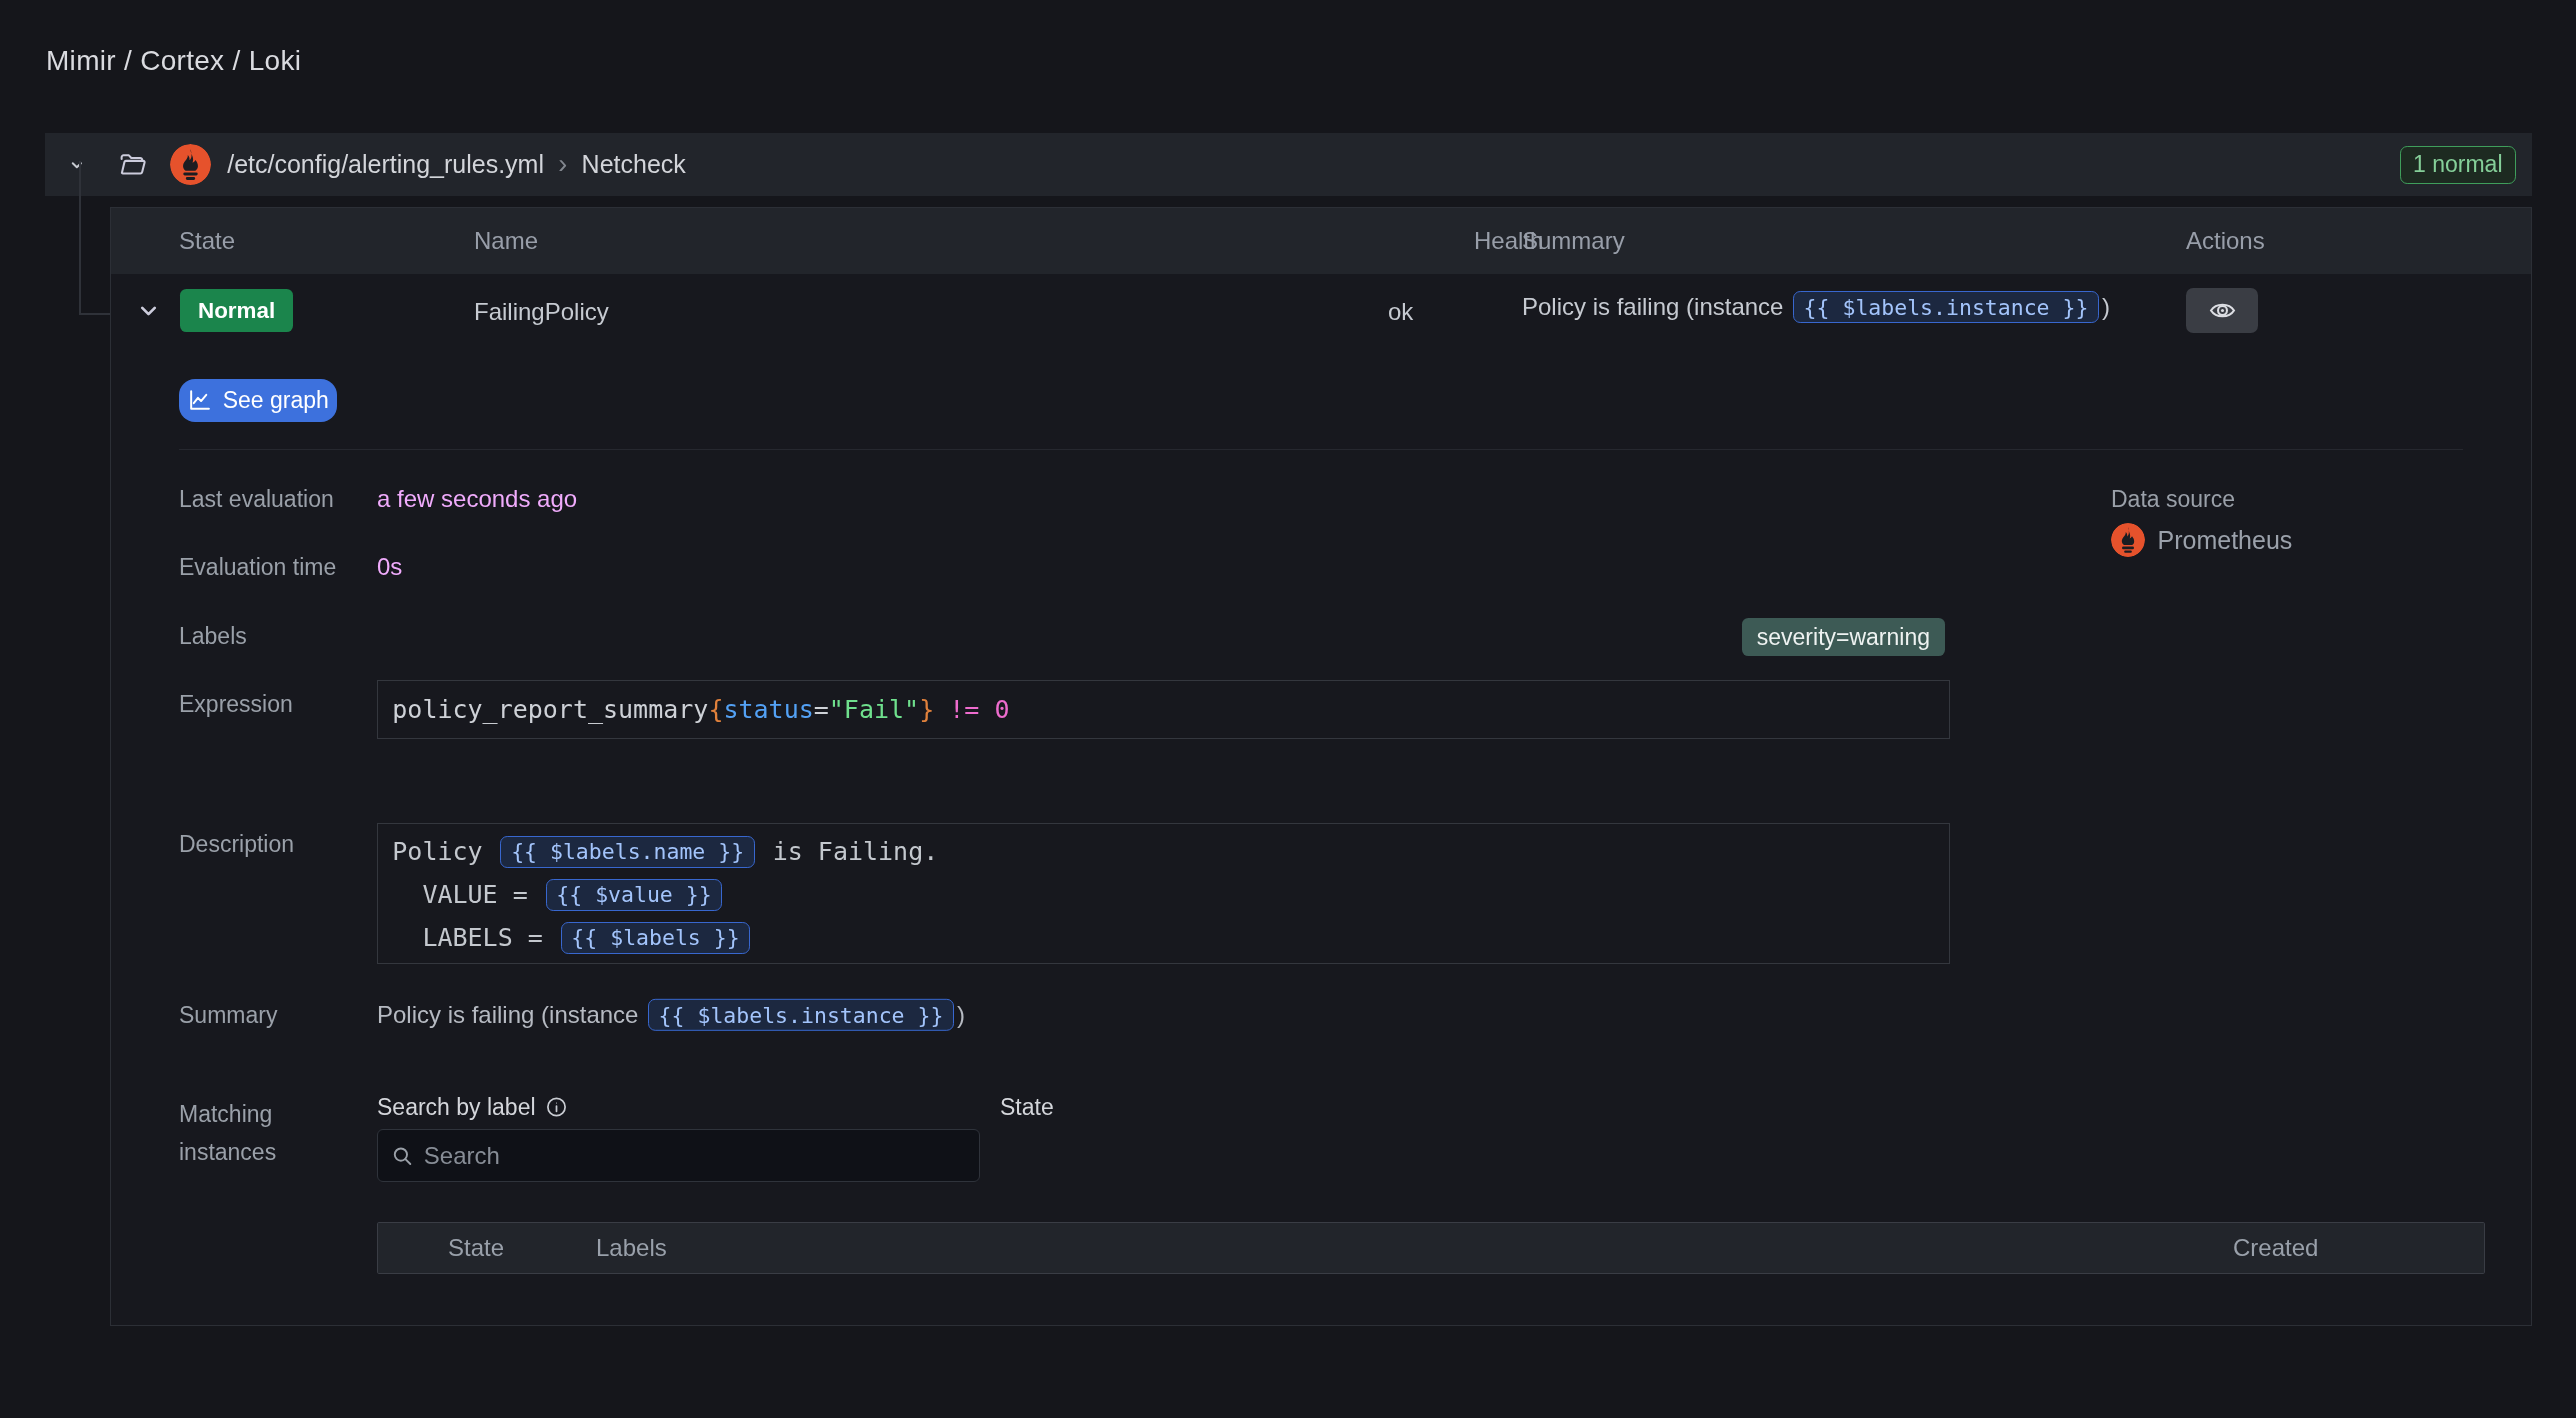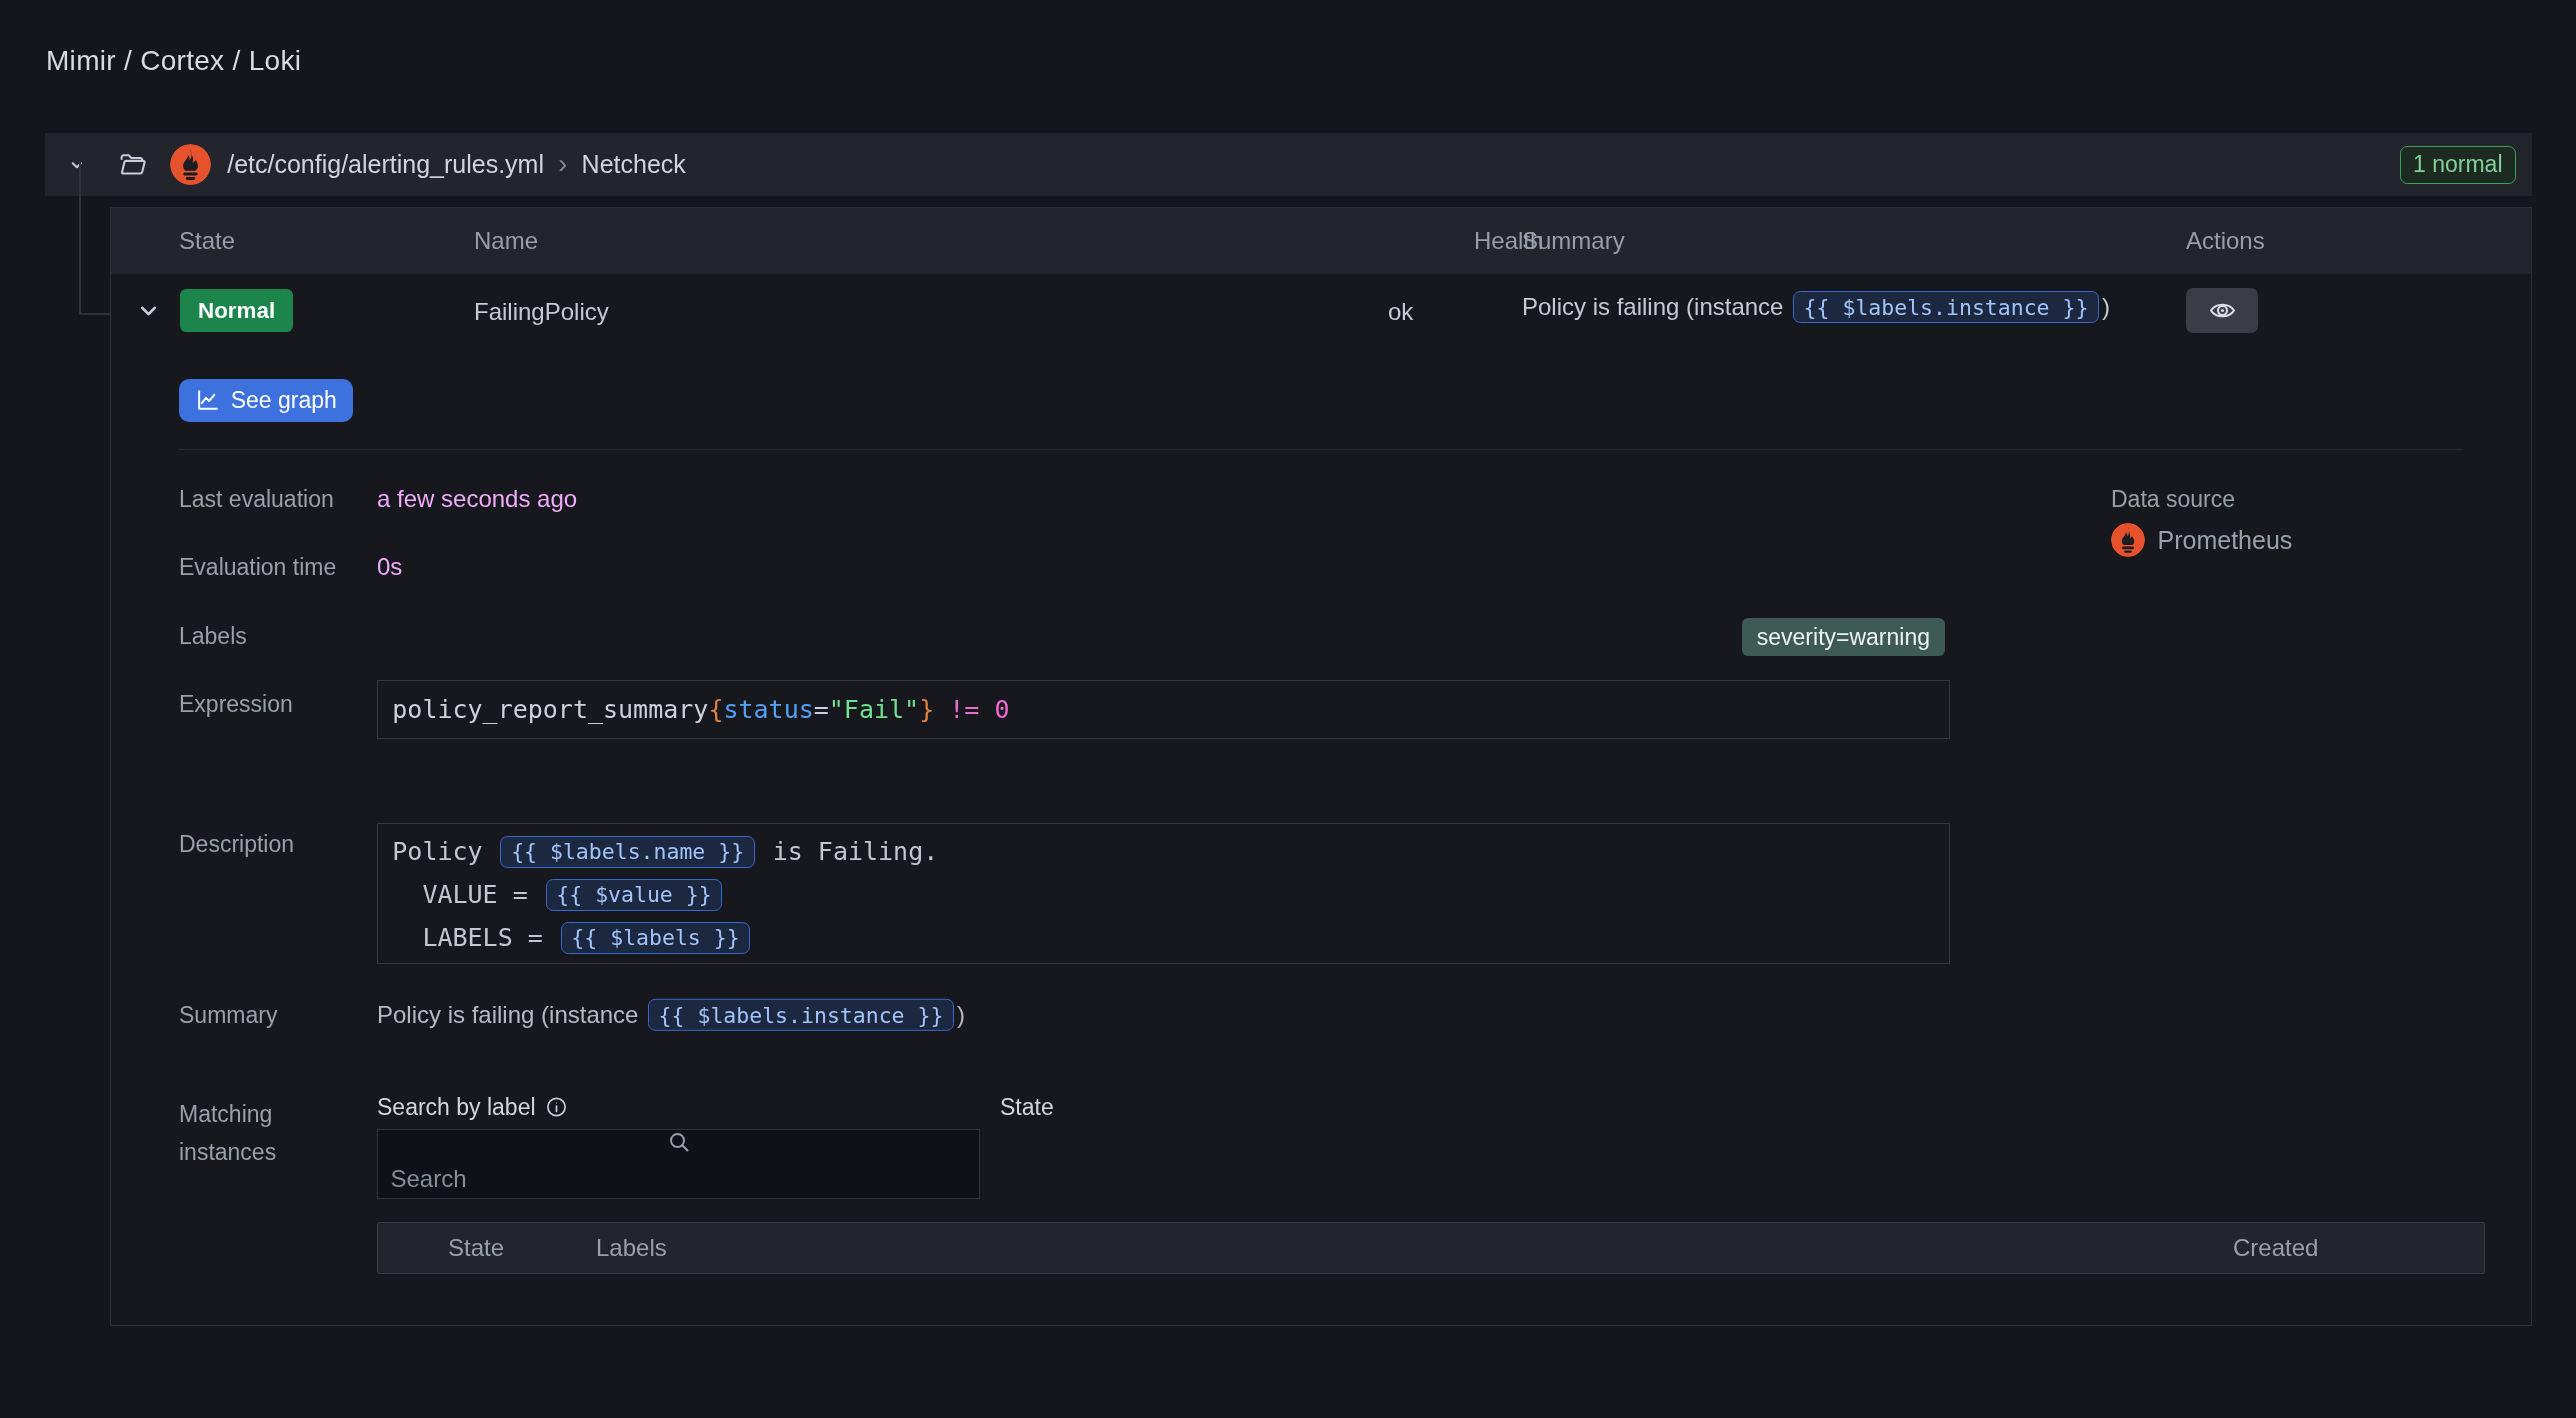--- a/index.html
+++ b/index.html
@@ -31,40 +31,40 @@
 
   .row-chevron { position:absolute; left:25px; top:90px; width:25px; height:25px; cursor:pointer; }
   .state-badge { position:absolute; left:69px; top:81px; height:43px; display:inline-flex; align-items:center; background:#1b854c; color:#fff; font-size:22.4px; font-weight:700; border-radius:6.3px; padding:0 18px; }
   .cell { position:absolute; font-size:24px; color:#c6cad1; top:90px; }
   .cell-name { left:363px; } .cell-health { left:1277px; }
   .cell-summary { left:1411px; top:83px; display:flex; align-items:center; }
   .seg-text { white-space:pre; }
   .tpl-pill { display:inline-block; font-family:"DejaVu Sans Mono", monospace; font-size:21.5px; color:#a3c4fb; background:#1c2840; border:1.8px solid #3867cf; border-radius:7.2px; padding:2.7px 9.8px; margin:0 2.7px; white-space:pre; }
   .eye-btn { position:absolute; left:2075px; top:80px; width:72px; height:45px; background:#3a3d44; border:none; border-radius:7.2px; display:flex; align-items:center; justify-content:center; cursor:pointer; }
 
-  .see-graph { position:absolute; left:68px; top:171px; height:43px; background:#3d71dd; border:none; border-radius:10px; color:#fff; font-size:23px; display:inline-flex; align-items:center; gap:10.7px; padding:0 16px; cursor:pointer; font-family:inherit; }
+  .see-graph { position:absolute; left:68px; top:171px; height:43px; background:#3d71dd; border:none; border-radius:16px; color:#fff; font-size:23px; display:inline-flex; align-items:center; gap:10.7px; padding:0 8px; cursor:pointer; font-family:inherit; }
   .divider { position:absolute; left:68px; right:68px; top:241px; height:0.9px; background:#26282f; }
 
   .dlabel { position:absolute; left:68px; transform:translateY(-50%); font-size:23px; color:#9aa0a9; }
   .dvalue { position:absolute; left:266px; transform:translateY(-50%); font-size:24px; color:#f0abfc; }
   .flexline { display:flex; align-items:center; white-space:pre; }
 
   .sev-badge { position:absolute; right:586px; top:410px; height:38px; display:inline-flex; align-items:center; background:#3d5a55; color:#eef2f1; border-radius:6.3px; padding:0 15px; font-size:23px; }
 
   .code-box { position:absolute; left:266px; width:1573px; border:0.9px solid #34373e; background:transparent; }
   .expr-box { top:472px; height:59px; display:flex; align-items:center; padding-left:14.3px; }
   .code { font-family:"DejaVu Sans Mono", monospace; font-size:25px; color:#ced1d7; white-space:pre; }
   .desc-box { top:615px; height:141px; padding:6.3px 0 0 14.3px; }
   .code-line { height:43px; display:flex; align-items:center; white-space:pre; font-family:"DejaVu Sans Mono", monospace; font-size:25px; color:#c4c8ce; }
 
   .ds-label { position:absolute; left:2000px; top:291px; transform:translateY(-50%); font-size:23px; color:#9aa0a9; }
   .ds-row { position:absolute; left:2000px; top:332px; transform:translateY(-50%); display:flex; align-items:center; gap:12.5px; font-size:25px; color:#9ba1ab; }
 
   .sub-label { position:absolute; transform:translateY(-50%); top:899px; font-size:23px; font-weight:500; color:#d4d6db; display:flex; align-items:center; gap:9px; }
-  .search-wrap { position:absolute; left:266px; top:921px; width:603px; height:70px; background:#0f1117; border:0.9px solid #2f333b; border-radius:0; display:flex; align-items:center; padding:0 12.5px; gap:10.7px;flex-direction:column; }
+  .search-wrap { position:absolute; left:266px; top:921px; width:603px; height:53px; background:#0f1117; border:0.9px solid #2f333b; border-radius:6px; display:flex; align-items:center; padding:0 12.5px; gap:10.7px; }
   .search-wrap input { background:transparent; border:none; outline:none; color:#c6cad1; font-size:24px; width:100%; font-family:inherit; }
   .search-wrap input::placeholder { color:#878d96; }
   .toggle-group { position:absolute; left:889px; top:921px; width:291px; height:55px; border:0.9px solid #33363d; border-radius:2.7px; display:flex; align-items:center; justify-content:center; gap:41px; }
   .toggle-btn { background:transparent; border:none; color:#9ba2ac; font-size:24px; cursor:pointer; font-family:inherit; }
 
   .inst-head { position:absolute; left:266px; top:1014px; width:2108px; height:52px; background:#22252b; border:0.9px solid #3a3d45; border-radius:1.8px; }
   .inst-head span { position:absolute; top:50%; transform:translateY(-50%); font-size:24px; color:#99a0aa; }
   .ih-state { left:70px; } .ih-labels { left:218px; } .ih-created { left:1855px; }
 
   svg { display:block; }

